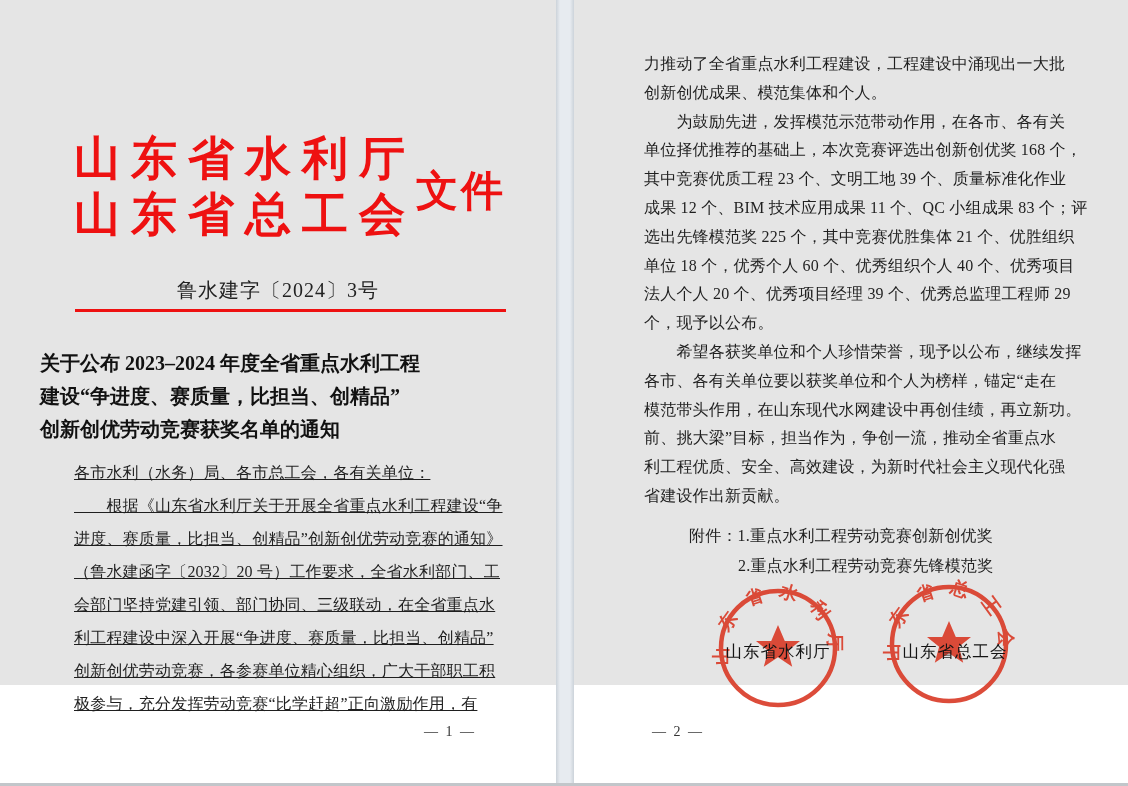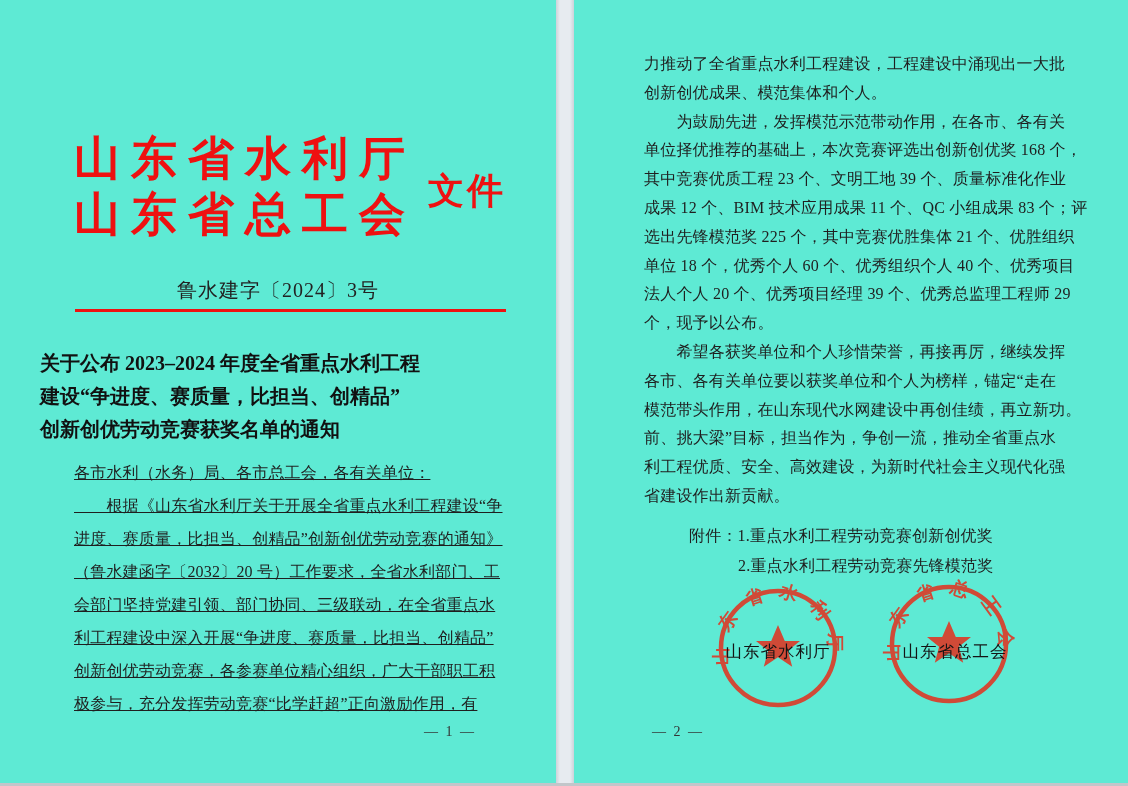--- a/index.html
+++ b/index.html
@@ -5,21 +5,21 @@
   * { margin: 0; padding: 0; box-sizing: border-box; }
   html, body { width: 1128px; height: 786px; overflow: hidden; }
   body {
     position: relative;
     background: #ffffff;
     font-family: "Liberation Serif", "DejaVu Serif", serif;
     color: #1f1f1f;
   }
   .canvas { position: absolute; inset: 0; }
 
-  .page { position: absolute; top: 0; height: 783px; background: #5eead4; }
+  .page { position: absolute; top: 0; height: 685px; background: #e5e5e5; }
   .page-1 { left: 0; width: 556px; }
   .page-2 { left: 574px; width: 554px; }
 
   .gutter {
     position: absolute; top: 0; left: 556px; width: 18px; height: 786px;
     background: linear-gradient(90deg, #ccd3da 0%, #e7ebf0 22%, #e7ebf0 78%, #ccd3da 100%);
   }
   .bottom-edge {
     position: absolute; left: 0; bottom: 0; width: 1128px; height: 3px;
     background: #c2c6ca;
@@ -29,21 +29,21 @@
   .red-head {
     position: absolute; top: 131px; left: 74px; width: 432px;
     display: flex; justify-content: space-between; align-items: center;
   }
   .issuer-col { display: flex; flex-direction: column; }
   .issuer-line {
     font-size: 46px; font-weight: 700; color: #ee1111;
     line-height: 56px; letter-spacing: 11px; white-space: nowrap;
   }
   .doc-type {
-    font-size: 36px; font-weight: 700; color: #ee1111;
+    font-size: 42px; font-weight: 700; color: #ee1111;
     letter-spacing: 3px; white-space: nowrap; padding-top: 8px;
   }
   .doc-number {
     position: absolute; top: 277px; left: 0; width: 556px;
     text-align: center; font-size: 20px; color: #222; letter-spacing: 1px;
   }
   .red-rule {
     position: absolute; top: 309px; left: 75px; width: 431px; height: 3px;
     background: #ee1111;
   }
@@ -132,21 +132,21 @@
       <div class="line">力推动了全省重点水利工程建设，工程建设中涌现出一大批</div>
       <div class="line">创新创优成果、模范集体和个人。</div>
       <div class="line">　　为鼓励先进，发挥模范示范带动作用，在各市、各有关</div>
       <div class="line">单位择优推荐的基础上，本次竞赛评选出创新创优奖 168 个，</div>
       <div class="line">其中竞赛优质工程 23 个、文明工地 39 个、质量标准化作业</div>
       <div class="line">成果 12 个、BIM 技术应用成果 11 个、QC 小组成果 83 个；评</div>
       <div class="line">选出先锋模范奖 225 个，其中竞赛优胜集体 21 个、优胜组织</div>
       <div class="line">单位 18 个，优秀个人 60 个、优秀组织个人 40 个、优秀项目</div>
       <div class="line">法人个人 20 个、优秀项目经理 39 个、优秀总监理工程师 29</div>
       <div class="line">个，现予以公布。</div>
-      <div class="line">　　希望各获奖单位和个人珍惜荣誉，再接再厉，继续发挥</div>
+      <div class="line">　　希望各获奖单位和个人珍惜荣誉，现予以公布，继续发挥</div>
       <div class="line">各市、各有关单位要以获奖单位和个人为榜样，锚定“走在</div>
       <div class="line">模范带头作用，在山东现代水网建设中再创佳绩，再立新功。</div>
       <div class="line">前、挑大梁”目标，担当作为，争创一流，推动全省重点水</div>
       <div class="line">利工程优质、安全、高效建设，为新时代社会主义现代化强</div>
       <div class="line">省建设作出新贡献。</div>
     </div>
 
     <div class="attachments">
       <div class="line attach-1">附件：1.重点水利工程劳动竞赛创新创优奖</div>
       <div class="line attach-2">2.重点水利工程劳动竞赛先锋模范奖</div>

